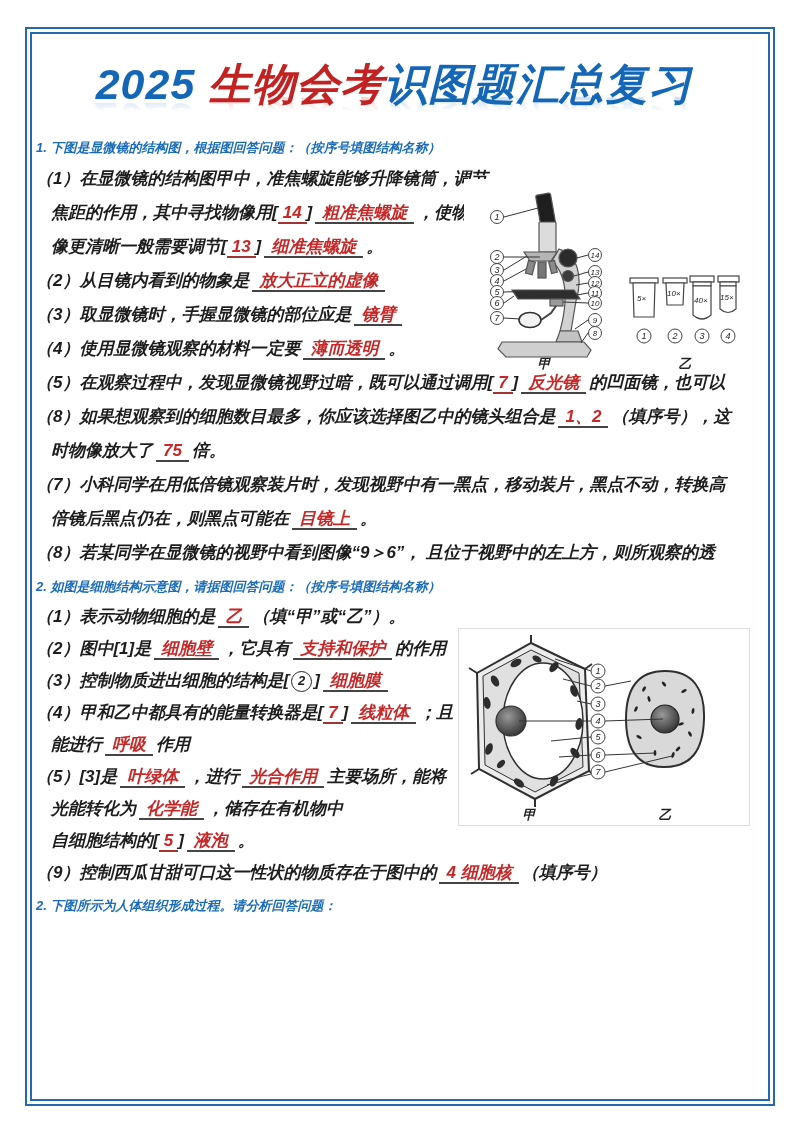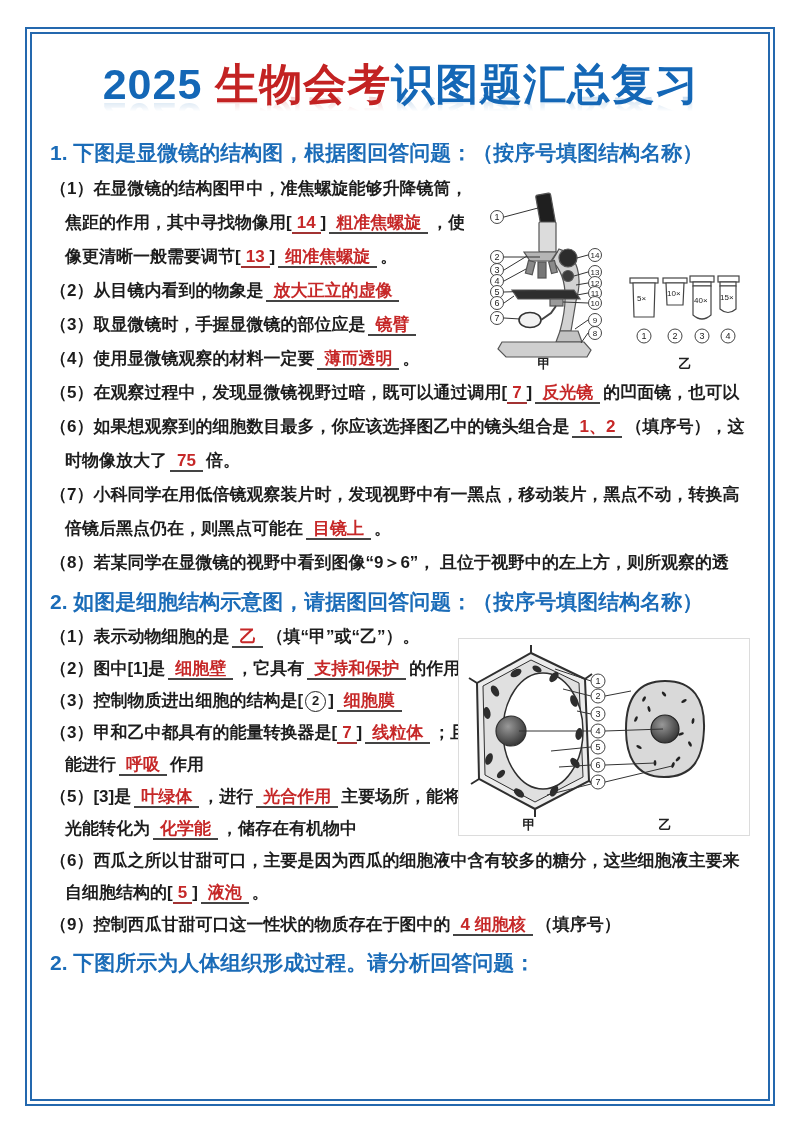--- a/index.html
+++ b/index.html
@@ -1,27 +1,27 @@
 <!DOCTYPE html>
 <html><head>
 <meta charset="utf-8">
 <style>
   html,body{margin:0;padding:0;width:800px;height:1131px;background:#ffffff;
     font-family:"Liberation Sans","DejaVu Sans",sans-serif;}
   .frame{position:absolute;left:25px;top:27px;right:25px;bottom:25px;border:2px solid #2468ae;}
   .frame::before{content:"";position:absolute;inset:3px;border:2px solid #2468ae;pointer-events:none;}
-  .content{position:absolute;inset:5px;padding:14px 16px 0 18px;overflow:hidden;}
+  .content{position:absolute;inset:5px;padding:14px 16px 0 4px;overflow:hidden;font-style:italic;}
 
   .title{text-align:center;font-size:43px;font-weight:800;letter-spacing:1px;line-height:1.15;
     margin:12px 0 30px;
     -webkit-box-reflect:below -16px linear-gradient(transparent 62%, rgba(0,0,0,0.28));}
   .title .blue{color:#1467b6}
   .title .red{color:#c32222}
 
-  .qhead{font-size:21px;color:#1b6cb8;font-weight:700;margin:8px 0 5px;}
+  .qhead{font-size:13px;color:#1b6cb8;font-weight:700;margin:8px 0 5px;}
 
   .sec{position:relative;}
   .items .line{font-size:17px;font-weight:700;color:#1d1d1d;line-height:34px;white-space:nowrap;}
   .sec2 .items .line{line-height:32px;}
   .line.cont{margin-left:15px;}
   .sec1 .line.narrow{margin-right:252px;}
   .sec2 .line.narrow{margin-right:258px;}
 
   .ans{color:#c62828;border-bottom:2px solid #444;padding:0 7px;margin:0 3px;}
   .bnum{color:#c62828;border-bottom:2px solid #a23333;padding:0 5px;}
@@ -157,21 +157,21 @@
     </div>
 
     <div class="items">
           <div class="line narrow"><span>（1）在显微镜的结构图甲中，准焦螺旋能够升降镜筒，调节</span></div>
           <div class="line narrow cont"><span>焦距的作用，其中寻找物像用</span><span>[<span class="bnum">14</span>]</span><span class="ans">粗准焦螺旋</span><span>，使物</span></div>
           <div class="line narrow cont"><span>像更清晰一般需要调节</span><span>[<span class="bnum">13</span>]</span><span class="ans">细准焦螺旋</span><span>。</span></div>
           <div class="line narrow"><span>（2）从目镜内看到的物象是</span><span class="ans">放大正立的虚像</span></div>
           <div class="line narrow"><span>（3）取显微镜时，手握显微镜的部位应是</span><span class="ans">镜臂</span></div>
           <div class="line narrow"><span>（4）使用显微镜观察的材料一定要</span><span class="ans">薄而透明</span><span>。</span></div>
           <div class="line"><span>（5）在观察过程中，发现显微镜视野过暗，既可以通过调用</span><span>[<span class="bnum">7</span>]</span><span class="ans">反光镜</span><span>的凹面镜，也可以</span></div>
-          <div class="line"><span>（6）如果想观察到的细胞数目最多，你应该选择图乙中的镜头组合是</span><span class="ans">1、2</span><span>（填序号），这</span></div>
+          <div class="line"><span>（8）如果想观察到的细胞数目最多，你应该选择图乙中的镜头组合是</span><span class="ans">1、2</span><span>（填序号），这</span></div>
           <div class="line cont"><span>时物像放大了</span><span class="ans">75</span><span>倍。</span></div>
           <div class="line"><span>（7）小科同学在用低倍镜观察装片时，发现视野中有一黑点，移动装片，黑点不动，转换高</span></div>
           <div class="line cont"><span>倍镜后黑点仍在，则黑点可能在</span><span class="ans">目镜上</span><span>。</span></div>
           <div class="line"><span>（8）若某同学在显微镜的视野中看到图像“9＞6”， 且位于视野中的左上方，则所观察的透</span></div>
         </div>
   </section>
 
   <section class="sec sec2">
     <h2 class="qhead">2. 如图是细胞结构示意图，请据图回答问题：（按序号填图结构名称）</h2>
 
@@ -256,25 +256,24 @@
         </g>
         <text class="capt" x="70" y="190" text-anchor="middle">甲</text>
         <text class="capt" x="206" y="190" text-anchor="middle">乙</text>
       </svg>
     </div>
 
     <div class="items">
           <div class="line narrow"><span>（1）表示动物细胞的是</span><span class="ans">乙</span><span>（填“甲”或“乙”）。</span></div>
           <div class="line narrow"><span>（2）图中[1]是</span><span class="ans">细胞壁</span><span>，它具有</span><span class="ans">支持和保护</span><span>的作用</span></div>
           <div class="line narrow"><span>（3）控制物质进出细胞的结构是</span><span>[<span class="circ">2</span>]</span><span class="ans">细胞膜</span></div>
-          <div class="line narrow"><span>（3）甲和乙中都具有的能量转换器是</span><span>[<span class="bnum">7</span>]</span><span class="ans">线粒体</span><span>；且</span></div>
+          <div class="line narrow"><span>（4）甲和乙中都具有的能量转换器是</span><span>[<span class="bnum">7</span>]</span><span class="ans">线粒体</span><span>；且</span></div>
           <div class="line narrow cont"><span>能进行</span><span class="ans">呼吸</span><span>作用</span></div>
           <div class="line narrow"><span>（5）[3]是</span><span class="ans">叶绿体</span><span>，进行</span><span class="ans">光合作用</span><span>主要场所，能将</span></div>
           <div class="line narrow cont"><span>光能转化为</span><span class="ans">化学能</span><span>，储存在有机物中</span></div>
-          <div class="line"><span>（6）西瓜之所以甘甜可口，主要是因为西瓜的细胞液中含有较多的糖分，这些细胞液主要来</span></div>
           <div class="line cont"><span>自细胞结构的</span><span>[<span class="bnum">5</span>]</span><span class="ans">液泡</span><span>。</span></div>
           <div class="line"><span>（9）控制西瓜甘甜可口这一性状的物质存在于图中的</span><span class="ans">4 细胞核</span><span>（填序号）</span></div>
         </div>
   </section>
 
   <section class="sec sec3">
     <h2 class="qhead">2. 下图所示为人体组织形成过程。请分析回答问题：</h2>
   </section>
 
 </div>

